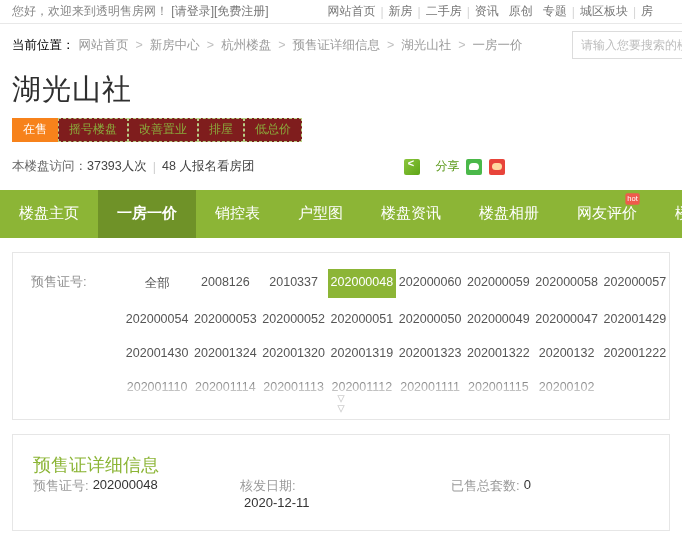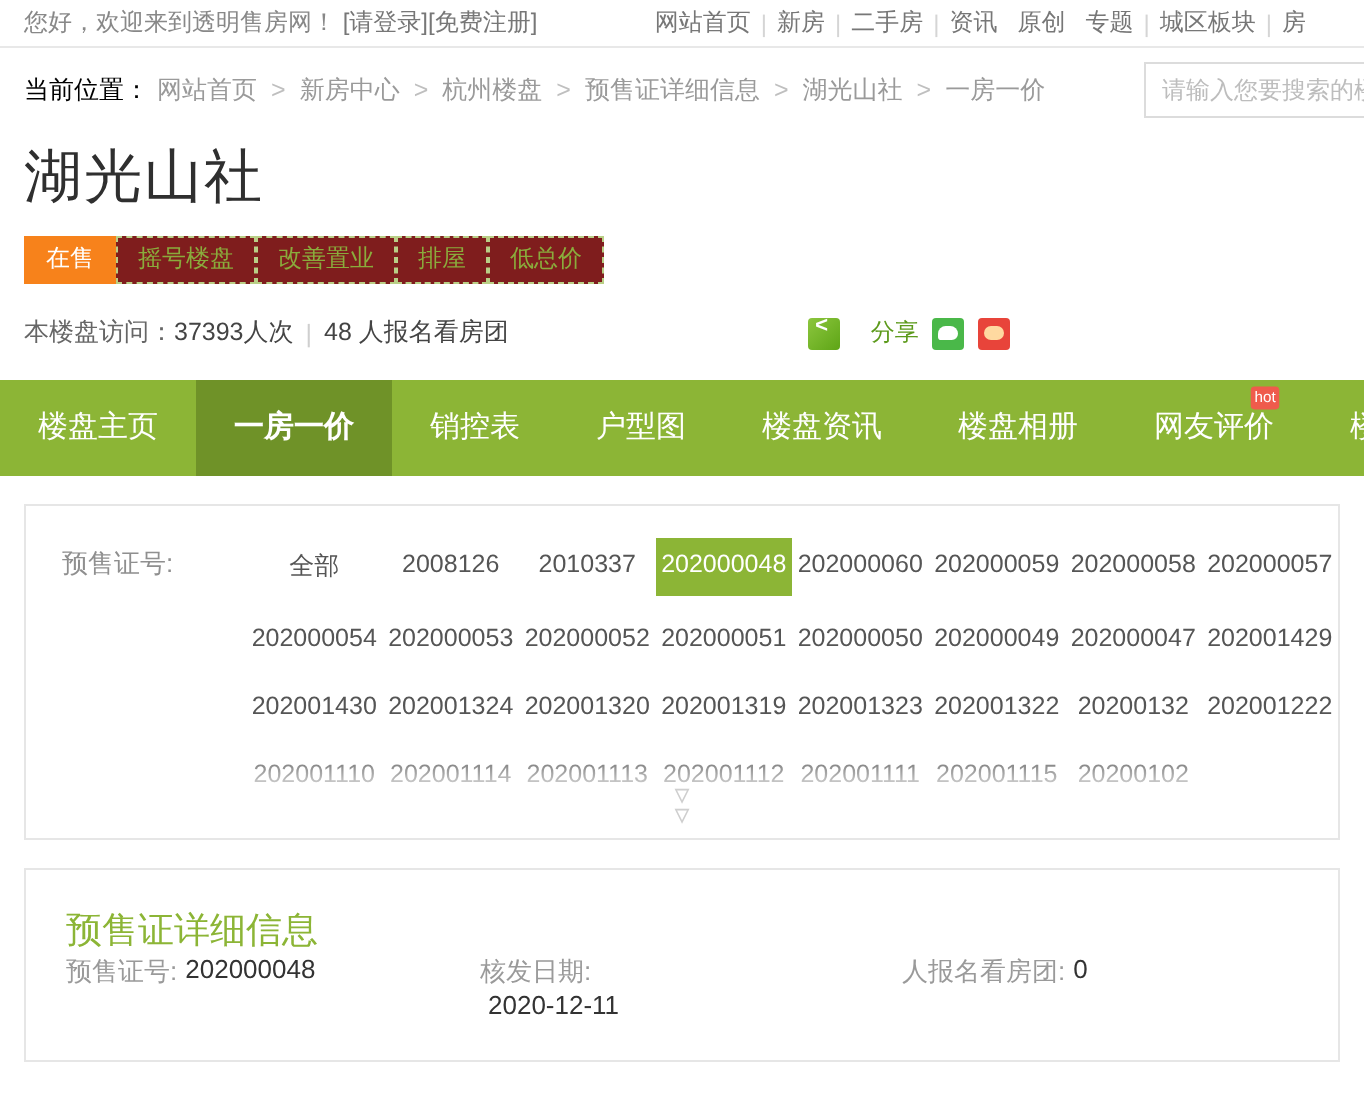--- a/index.html
+++ b/index.html
@@ -407,17 +407,17 @@
   <div class="detail-row">
     <div class="detail-cell dc1">
       <span class="k">预售证号:</span>
       <span class="v">202000048</span>
     </div>
     <div class="detail-cell dc2">
       <span class="k">核发日期:</span>
       <span class="v">2020-12-11</span>
     </div>
     <div class="detail-cell">
-      <span class="k">人报名看房团:</span>
+      <span class="k">已售总套数:</span>
       <span class="v">0</span>
     </div>
   </div>
 </div>
 
 </body></html>

